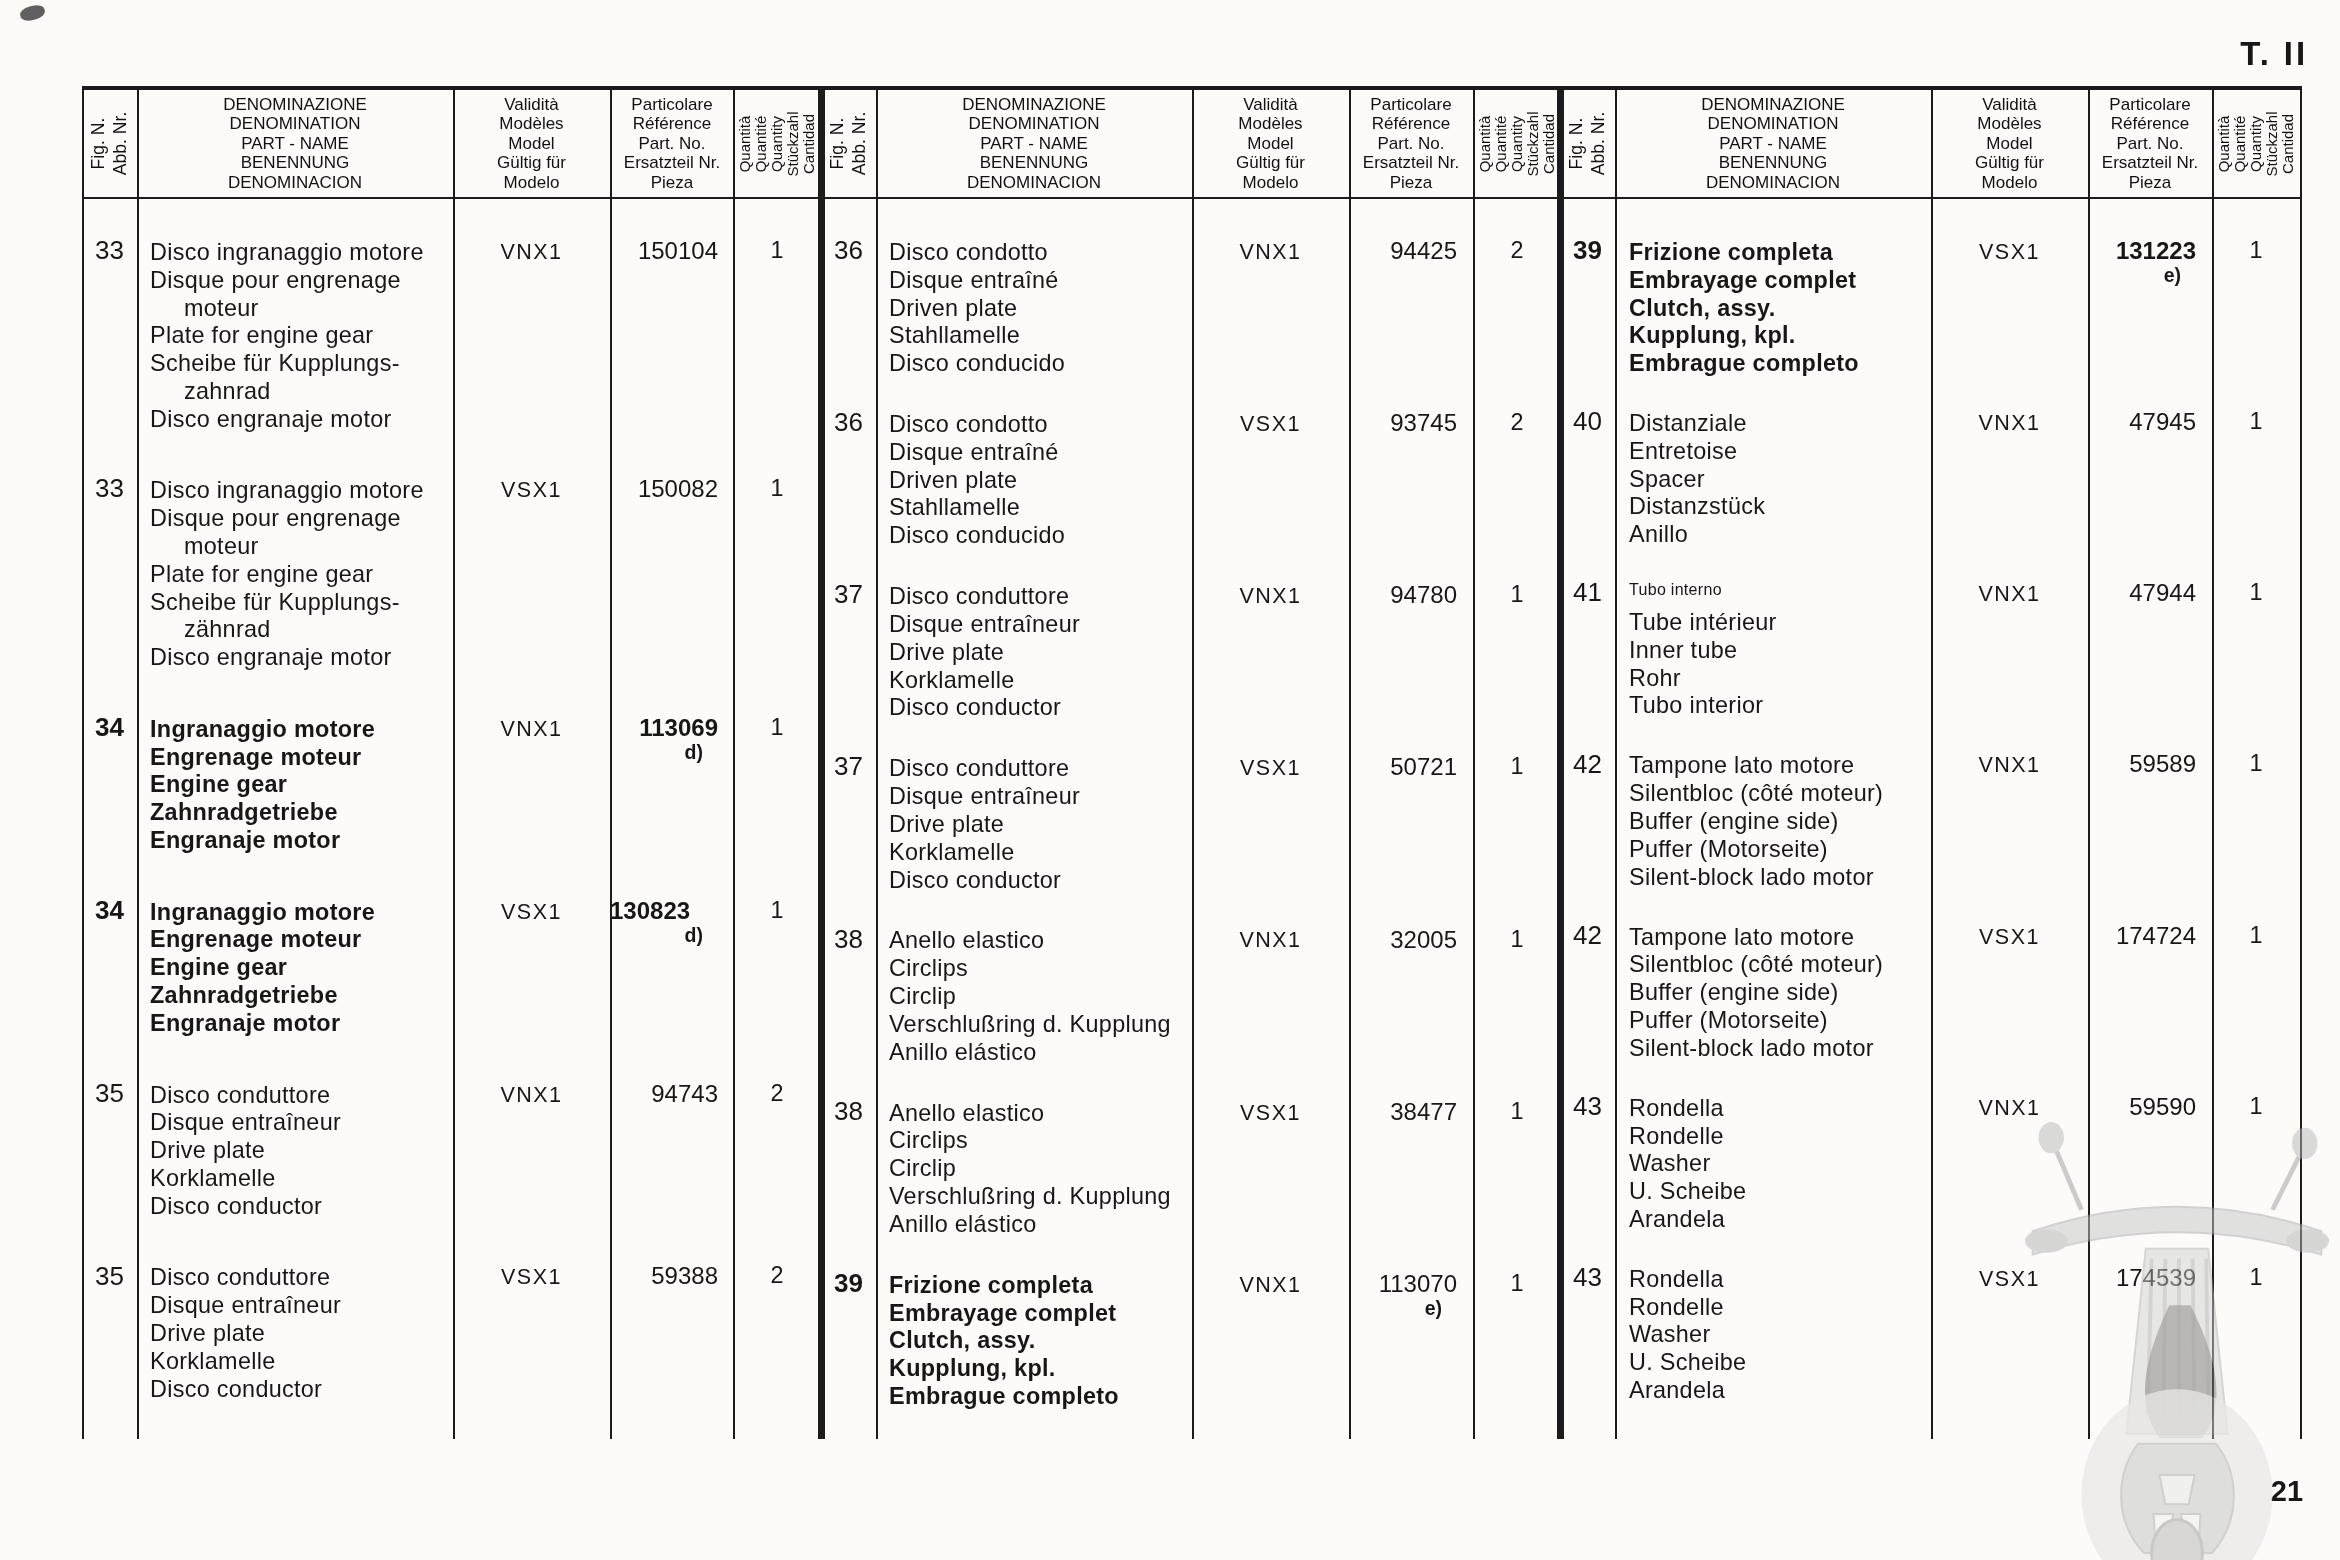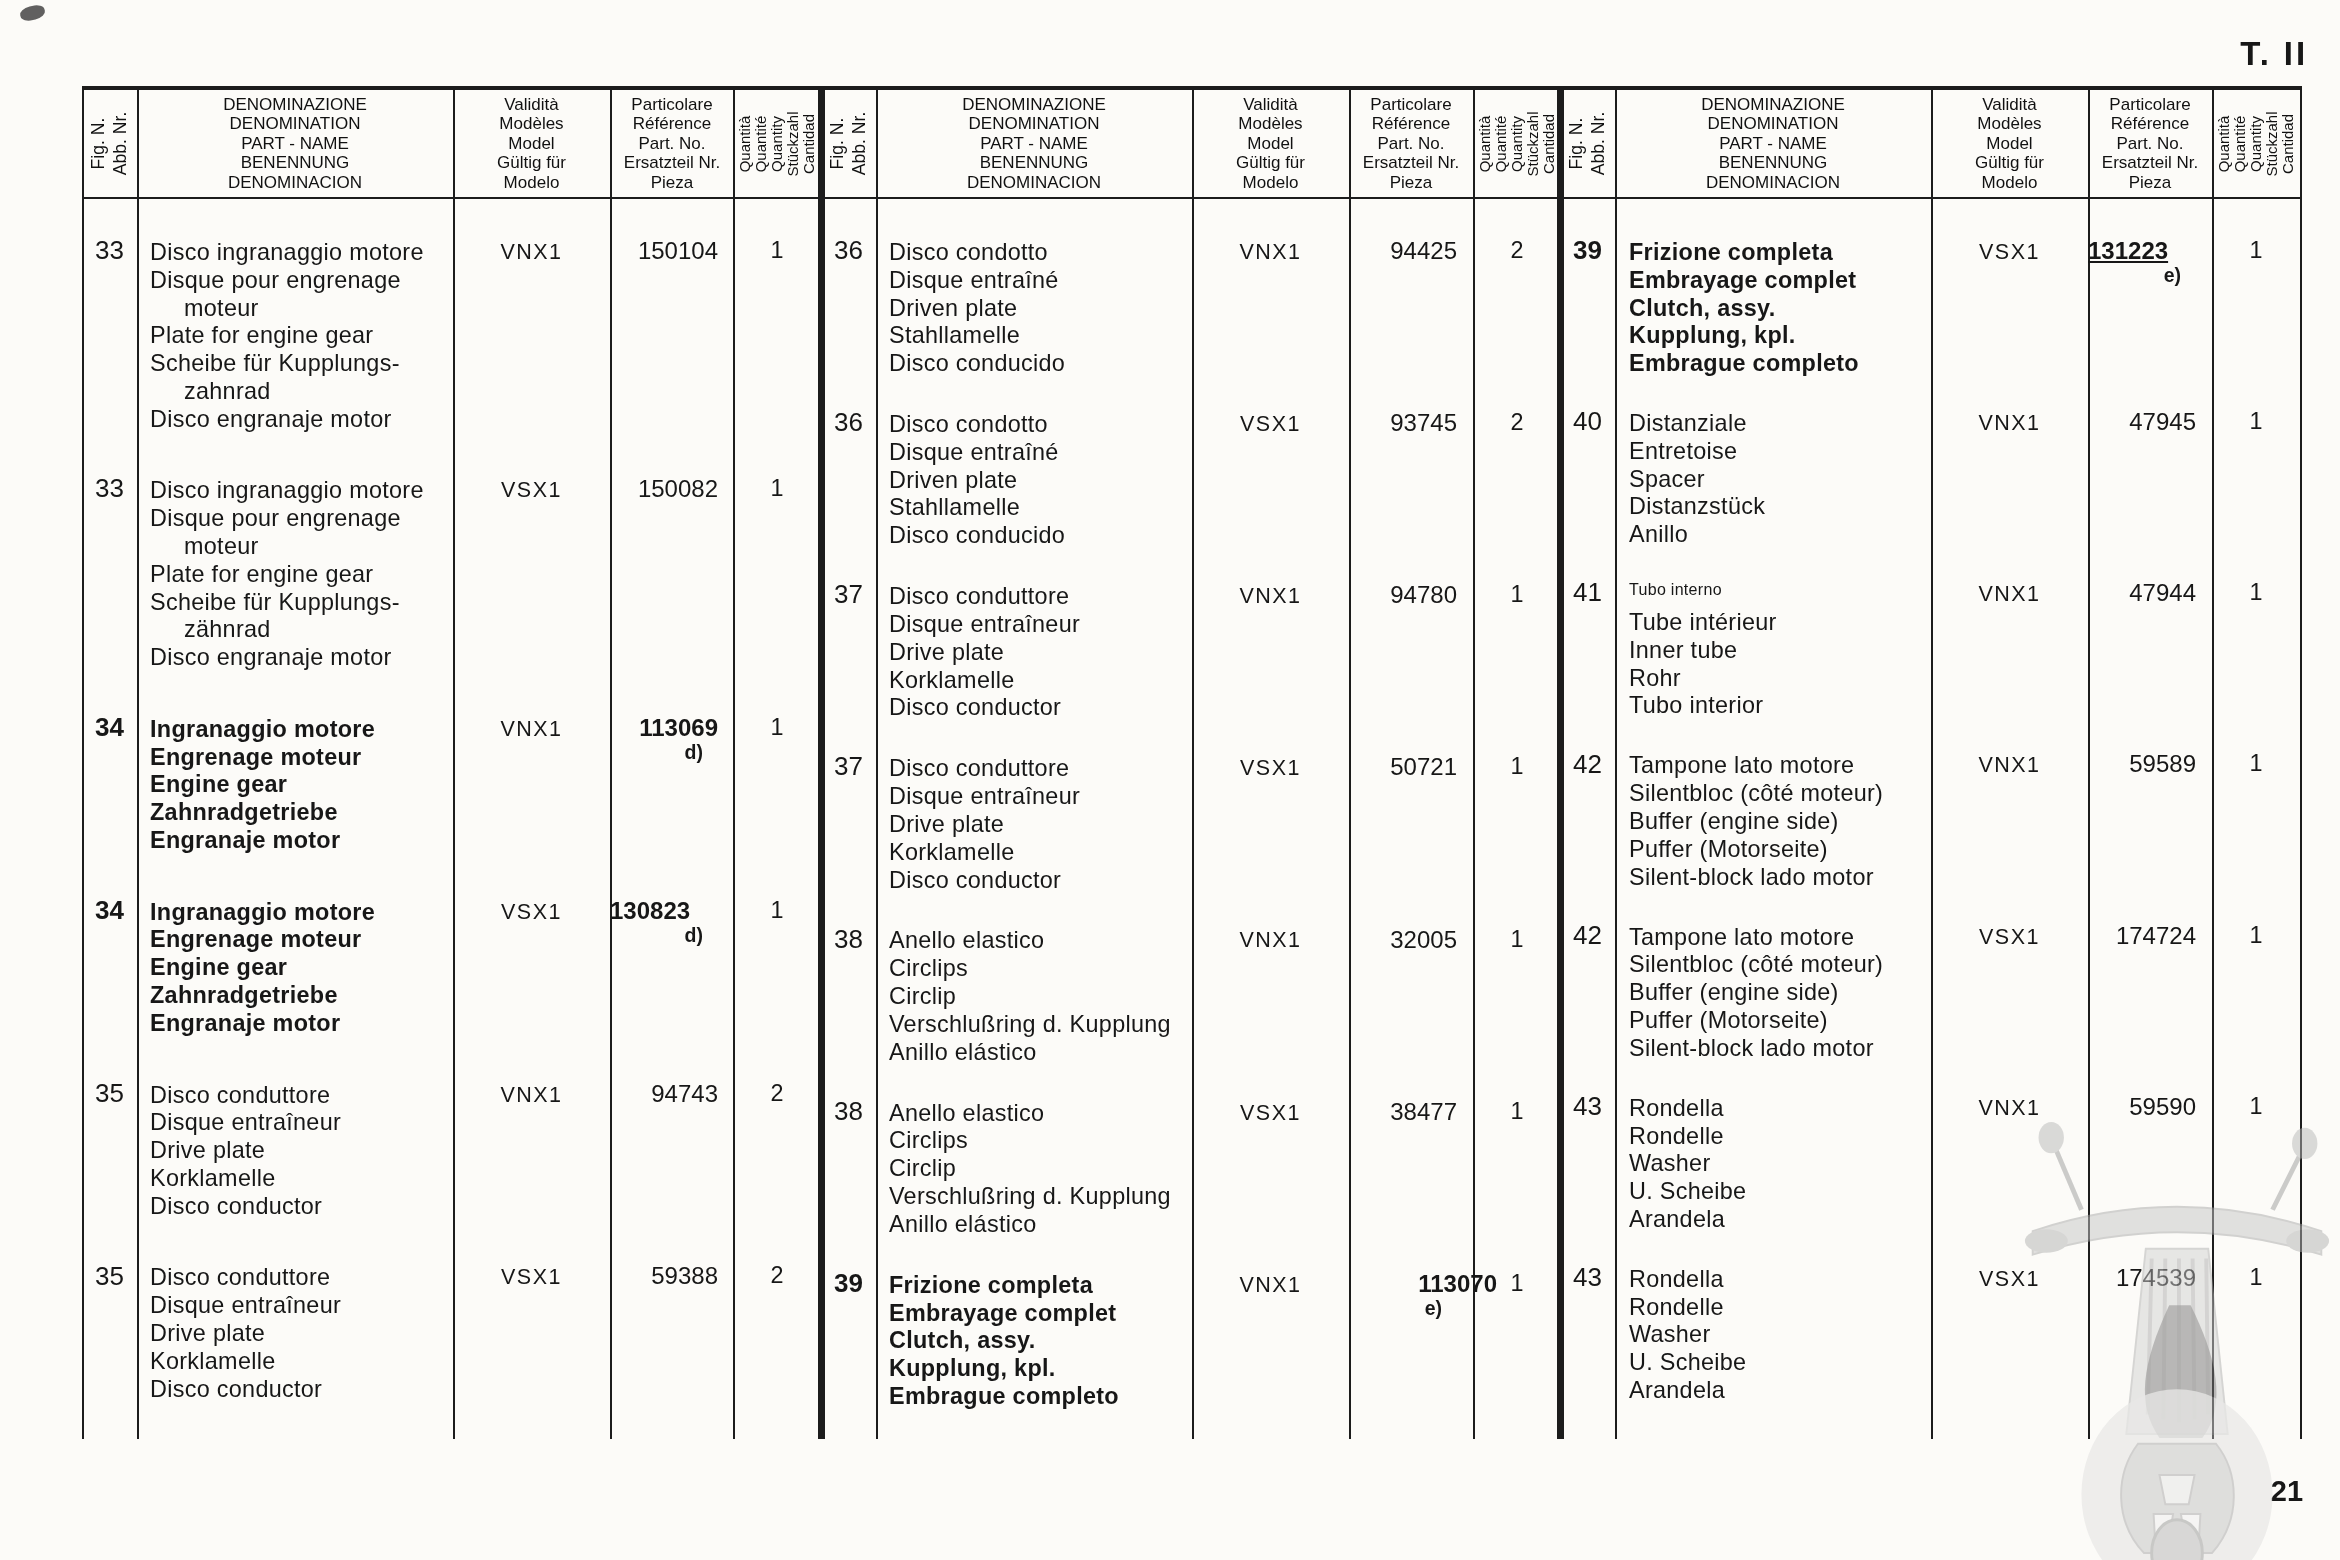--- a/index.html
+++ b/index.html
@@ -230,31 +230,31 @@
       <div class="bl" style="left: 1192px; top: 1101px; width: 157px; text-align: center; font-size: 21.5px; letter-spacing: 1.5px;">VSX1</div>
       <div class="bl" style="left: 1349px; top: 1098px; width: 108px; text-align: right; font-size: 24px;">38477</div>
       <div class="bl" style="left: 1473px; top: 1098px; width: 88px; text-align: center; font-size: 23.4px;">1</div>
       <div class="bl" style="left: 821px; top: 1268px; width: 55px; text-align: center; font-size: 26px; font-weight: 700;">39</div>
       <div class="bl" style="left: 889px; top: 1272px; width: 306px; font-size: 23.4px; letter-spacing: 0.3px; font-weight: 700;">Frizione completa</div>
       <div class="bl" style="left: 889px; top: 1300px; width: 306px; font-size: 23.4px; letter-spacing: 0.3px; font-weight: 700;">Embrayage complet</div>
       <div class="bl" style="left: 889px; top: 1327px; width: 306px; font-size: 23.4px; letter-spacing: 0.3px; font-weight: 700;">Clutch, assy.</div>
       <div class="bl" style="left: 889px; top: 1355px; width: 306px; font-size: 23.4px; letter-spacing: 0.3px; font-weight: 700;">Kupplung, kpl.</div>
       <div class="bl" style="left: 889px; top: 1383px; width: 306px; font-size: 23.4px; letter-spacing: 0.3px; font-weight: 700;">Embrague completo</div>
       <div class="bl" style="left: 1192px; top: 1273px; width: 157px; text-align: center; font-size: 21.5px; letter-spacing: 1.5px;">VNX1</div>
-      <div class="bl" style="left: 1349px; top: 1270px; width: 108px; text-align: right; font-size: 24px; font-weight: 700; margin-left: 40px;">113070</div>
+      <div class="bl" style="left: 1349px; top: 1270px; width: 108px; text-align: right; font-size: 24px; font-weight: 400;">113070</div>
       <div class="bl" style="left: 1349px; top: 1297px; width: 93px; text-align: right; font-size: 19.5px; font-weight: 700;">e)</div>
       <div class="bl" style="left: 1473px; top: 1270px; width: 88px; text-align: center; font-size: 23.4px;">1</div>
       <div class="bl" style="left: 1560px; top: 235px; width: 55px; text-align: center; font-size: 26px; font-weight: 700;">39</div>
       <div class="bl" style="left: 1629px; top: 239px; width: 306px; font-size: 23.4px; letter-spacing: 0.3px; font-weight: 700;">Frizione completa</div>
       <div class="bl" style="left: 1629px; top: 267px; width: 306px; font-size: 23.4px; letter-spacing: 0.3px; font-weight: 700;">Embrayage complet</div>
       <div class="bl" style="left: 1629px; top: 295px; width: 306px; font-size: 23.4px; letter-spacing: 0.3px; font-weight: 700;">Clutch, assy.</div>
       <div class="bl" style="left: 1629px; top: 322px; width: 306px; font-size: 23.4px; letter-spacing: 0.3px; font-weight: 700;">Kupplung, kpl.</div>
       <div class="bl" style="left: 1629px; top: 350px; width: 306px; font-size: 23.4px; letter-spacing: 0.3px; font-weight: 700;">Embrague completo</div>
       <div class="bl" style="left: 1931px; top: 240px; width: 157px; text-align: center; font-size: 21.5px; letter-spacing: 1.5px;">VSX1</div>
-      <div class="bl" style="left: 2088px; top: 237px; width: 108px; text-align: left; font-size: 24px; font-weight: 700; text-decoration: underline;">131223</div>
+      <div class="bl" style="left: 2088px; top: 237px; width: 108px; text-align: right; font-size: 24px; font-weight: 700;">131223</div>
       <div class="bl" style="left: 2088px; top: 264px; width: 93px; text-align: right; font-size: 19.5px; font-weight: 700;">e)</div>
       <div class="bl" style="left: 2212px; top: 237px; width: 88px; text-align: center; font-size: 23.4px;">1</div>
       <div class="bl" style="left: 1560px; top: 406px; width: 55px; text-align: center; font-size: 26px;">40</div>
       <div class="bl" style="left: 1629px; top: 410px; width: 306px; font-size: 23.4px; letter-spacing: 0.3px;">Distanziale</div>
       <div class="bl" style="left: 1629px; top: 438px; width: 306px; font-size: 23.4px; letter-spacing: 0.3px;">Entretoise</div>
       <div class="bl" style="left: 1629px; top: 466px; width: 306px; font-size: 23.4px; letter-spacing: 0.3px;">Spacer</div>
       <div class="bl" style="left: 1629px; top: 493px; width: 306px; font-size: 23.4px; letter-spacing: 0.3px;">Distanzstück</div>
       <div class="bl" style="left: 1629px; top: 521px; width: 306px; font-size: 23.4px; letter-spacing: 0.3px;">Anillo</div>
       <div class="bl" style="left: 1931px; top: 411px; width: 157px; text-align: center; font-size: 21.5px; letter-spacing: 1.5px;">VNX1</div>
       <div class="bl" style="left: 2088px; top: 408px; width: 108px; text-align: right; font-size: 24px;">47945</div>

